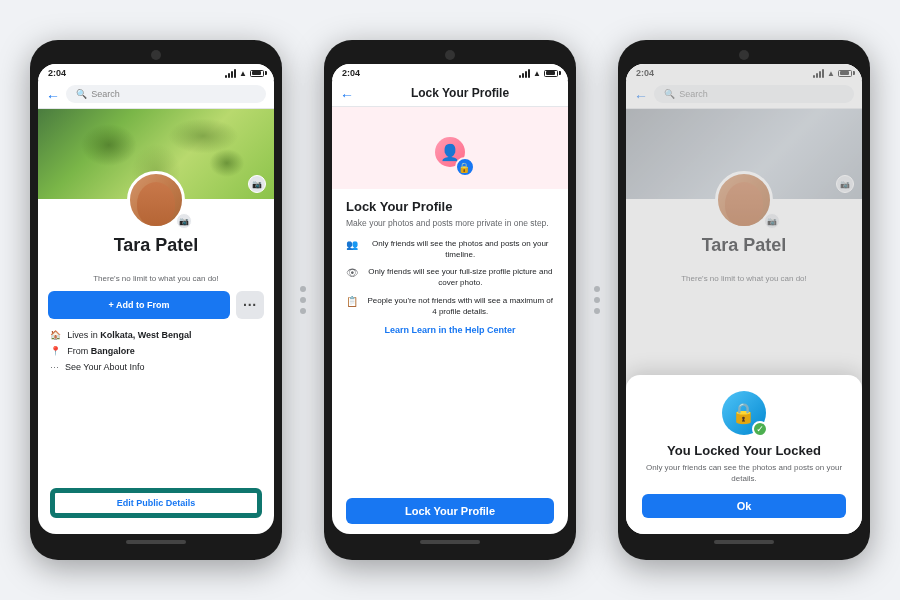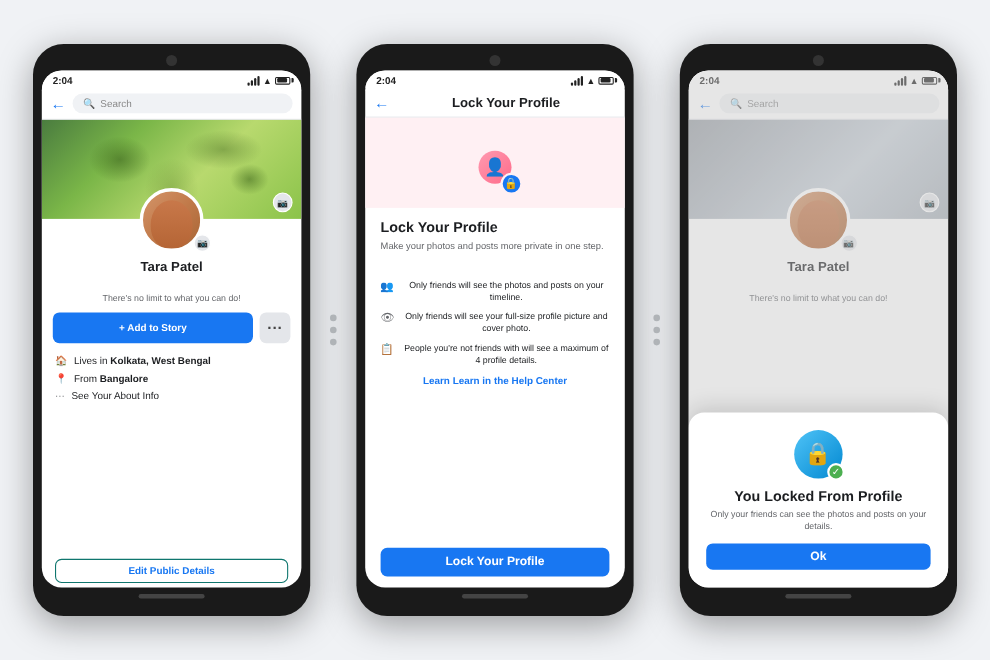--- a/index.html
+++ b/index.html
@@ -221,21 +221,21 @@
       justify-content: center;
       font-size: 8px;
       border: 1.5px solid #fff;
     }
     .profile-info {
       padding: 6px 12px 4px;
       text-align: center;
       flex-shrink: 0;
     }
     .profile-name {
-      font-size: 12px;
+      font-size: 18px;
       font-weight: 700;
       color: #1c1e21;
     }
     .profile-tagline {
       font-size: 8px;
       color: #65676b;
       margin-top: 18px;
     }
     .action-buttons {
       display: flex;
@@ -278,22 +278,22 @@
     .detail-item {
       display: flex;
       align-items: center;
       gap: 6px;
       padding: 3px 0;
       font-size: 9px;
       color: #1c1e21;
     }
     .detail-icon { font-size: 9px; color: #65676b; }
     .edit-public-btn {
-      margin: 4px 12px;
-      border: 1px solid #0f766e;
+      margin: 16px 12px;
+      border: 5px solid #0f766e;
       border-radius: 6px;
       color: #1877f2;
       font-size: 9px;
       font-weight: 600;
       padding: 5px 0;
       text-align: center;
       cursor: pointer;
       flex-shrink: 0;
     }
 
@@ -347,21 +347,21 @@
     .lock-title {
       font-size: 13px;
       font-weight: 700;
       color: #1c1e21;
       margin-bottom: 4px;
     }
     .lock-desc {
       font-size: 8.5px;
       color: #65676b;
       line-height: 1.4;
-      margin-bottom: 24px;
+      margin-bottom: 8px;
     }
     .how-title {
       font-size: 11px;
       font-weight: 700;
       color: #1c1e21;
       margin-bottom: 6px;
     }
     .how-item {
       display: flex;
       gap: 8px;
@@ -533,21 +533,21 @@
         </div>
         <div class="camera-btn-small">📷</div>
       </div>
 
       <div class="profile-info">
         <div class="profile-name">Tara Patel</div>
         <div class="profile-tagline">There's no limit to what you can do!</div>
       </div>
 
       <div class="action-buttons">
-        <div class="btn-add-story">+ Add to Story</div>
+        <div class="btn-add-story">+ Add to From</div>
         <div class="btn-more">···</div>
       </div>
 
       <div class="profile-details">
         <div class="detail-item">
           <span class="detail-icon">🏠</span>
           <span>Lives in <strong>Kolkata, West Bengal</strong></span>
         </div>
         <div class="detail-item">
           <span class="detail-icon">📍</span>
@@ -675,21 +675,21 @@
         <div class="profile-tagline">There's no limit to what you can do!</div>
       </div>
 
       <div class="screen-dim"></div>
 
       <div class="profile-locked-overlay">
         <div class="locked-icon">
           <span style="font-size:20px; color:#fff;">🔒</span>
           <div class="locked-check">✓</div>
         </div>
-        <div class="locked-title">You Locked From Profile</div>
+        <div class="locked-title">You Locked Your Locked</div>
         <div class="locked-desc">Only your friends can see the photos and posts on your details.</div>
         <div class="btn-ok">Ok</div>
       </div>
     </div>
     <div class="phone-bottom"></div>
   </div>
 
 </div>
 
 </body></html>

